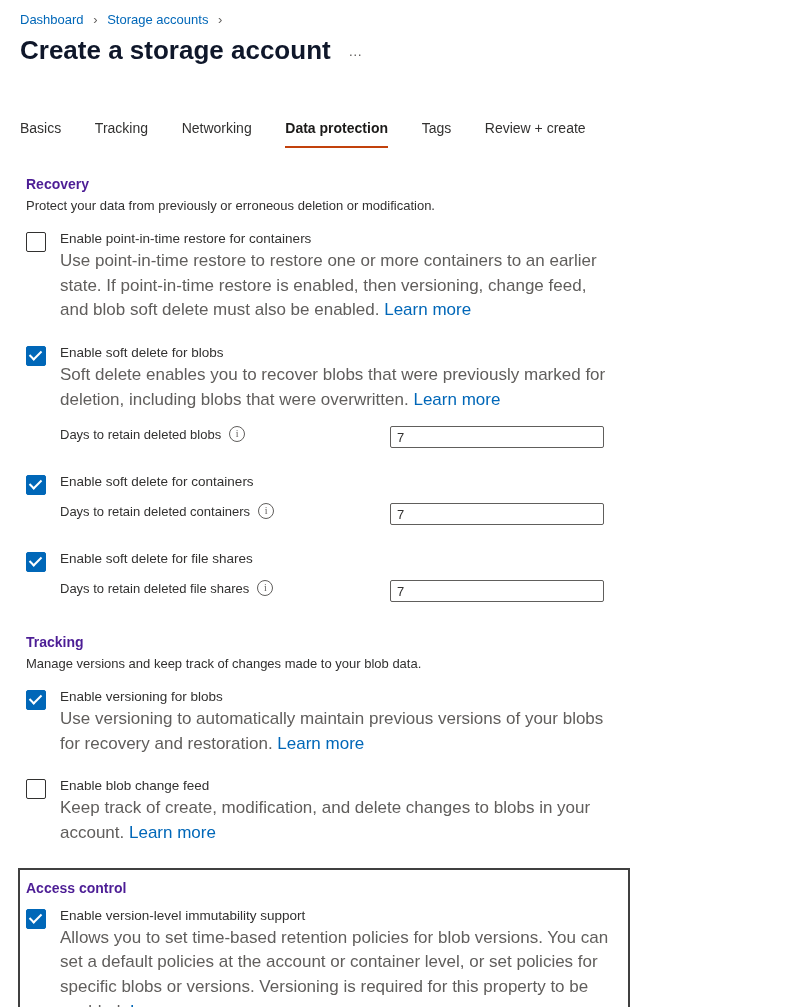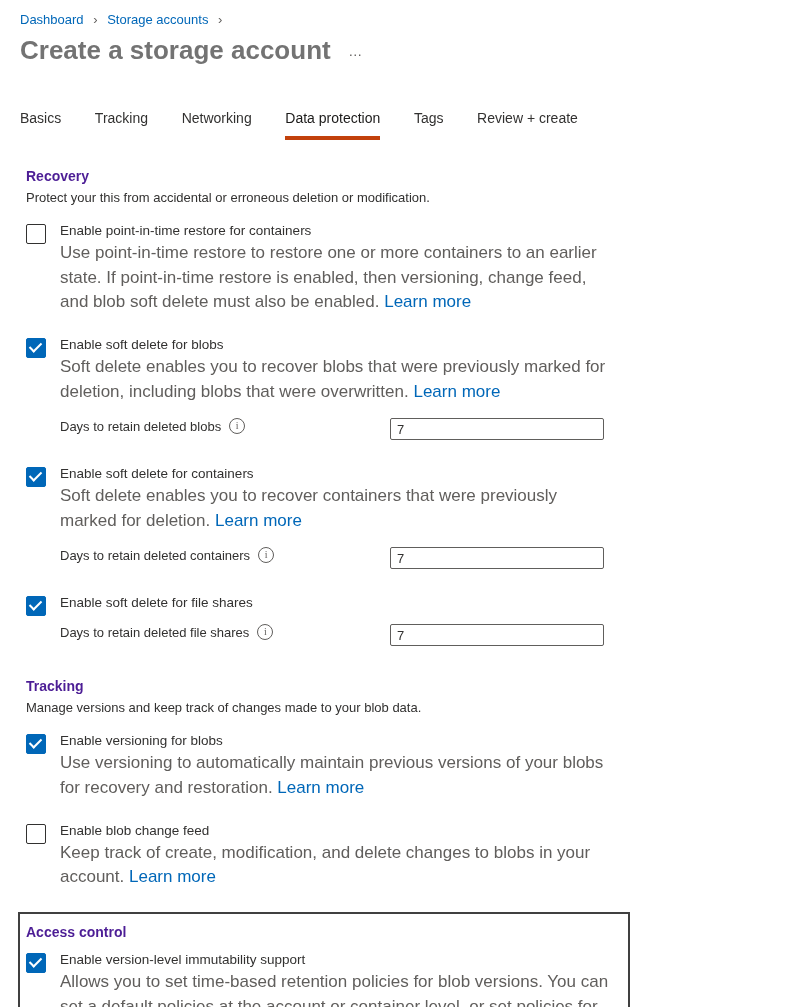--- a/index.html
+++ b/index.html
@@ -27,22 +27,22 @@
     cursor: pointer;
   }
   .breadcrumb .sep {
     color: #605e5c;
     padding: 0 6px;
     display: inline-block;
   }
   h1.page-title {
     font-size: 26px;
     font-weight: 600;
-    margin: 4px 0 0 0;
-    color: #737373;
+    margin: 4px 0 10px 0;
+    color: #0f172a;
     display: inline-block;
   }
   .title-dots {
     display: inline-block;
     margin-left: 14px;
     color: #605e5c;
     font-size: 14px;
     letter-spacing: 2px;
     cursor: pointer;
     position: relative;
@@ -55,23 +55,23 @@
   .tab {
     display: inline-block;
     padding: 8px 0 10px 0;
     margin-right: 30px;
     font-size: 14px;
     color: #323130;
     cursor: pointer;
     border-bottom: 2px solid transparent;
   }
   .tab.active {
-    border-bottom: 4px solid #c2410c;
+    border-bottom: 2px solid #c2410c;
     color: #1b1a19;
-    font-weight: 400;
+    font-weight: 700;
   }
   .form-area {
     padding-left: 6px;
     padding-top: 10px;
   }
   .section-head {
     font-size: 14px;
     font-weight: 600;
     color: #4c1d95;
     margin-top: 18px;
@@ -234,21 +234,21 @@
     <span class="tab">Tracking</span>
     <span class="tab">Networking</span>
     <span class="tab active">Data protection</span>
     <span class="tab">Tags</span>
     <span class="tab">Review + create</span>
   </div>
 
   <div class="form-area">
 
     <div class="section-head">Recovery</div>
-    <div class="section-sub">Protect your this from accidental or erroneous deletion or modification.</div>
+    <div class="section-sub">Protect your data from previously or erroneous deletion or modification.</div>
 
     <div class="opt-block">
       <div class="opt">
         <div class="cb"></div>
         <div class="opt-body">
           <div class="opt-label">Enable point-in-time restore for containers</div>
           <div class="opt-desc">
             <span>Use point-in-time restore to restore one or more containers to an earlier state. If point-in-time restore is enabled, then versioning, change feed, and blob soft delete must also be enabled.</span>
             <a class="link">Learn more</a>
           </div>
@@ -274,24 +274,20 @@
           </div>
         </div>
       </div>
     </div>
 
     <div class="opt-block">
       <div class="opt">
         <div class="cb checked"></div>
         <div class="opt-body">
           <div class="opt-label">Enable soft delete for containers</div>
-          <div class="opt-desc">
-            <span>Soft delete enables you to recover containers that were previously marked for deletion.</span>
-            <a class="link">Learn more</a>
-          </div>
           <div class="retain-row">
             <div class="retain-label">
               <span>Days to retain deleted containers</span>
               <span class="info-icon">i</span>
             </div>
             <input class="retain-input" type="text" value="7" style="">
           </div>
         </div>
       </div>
     </div>

